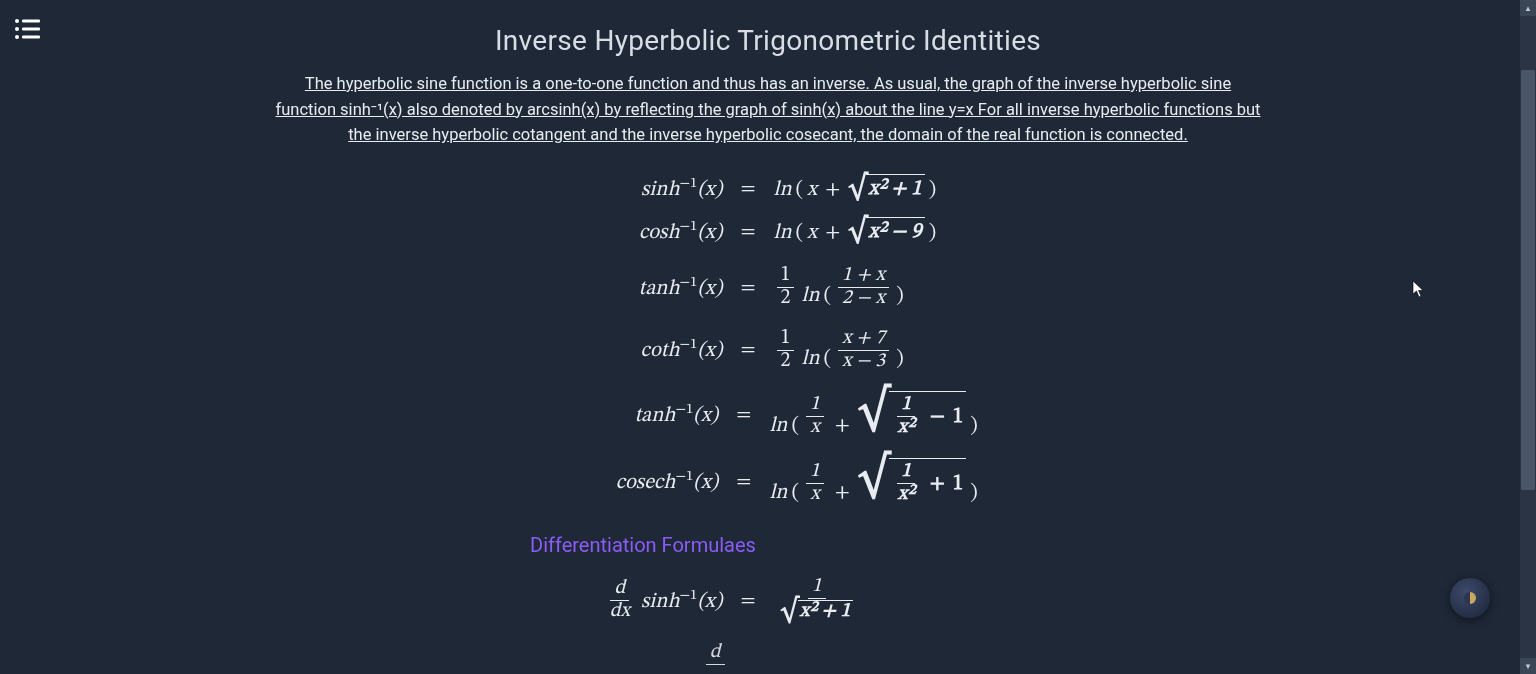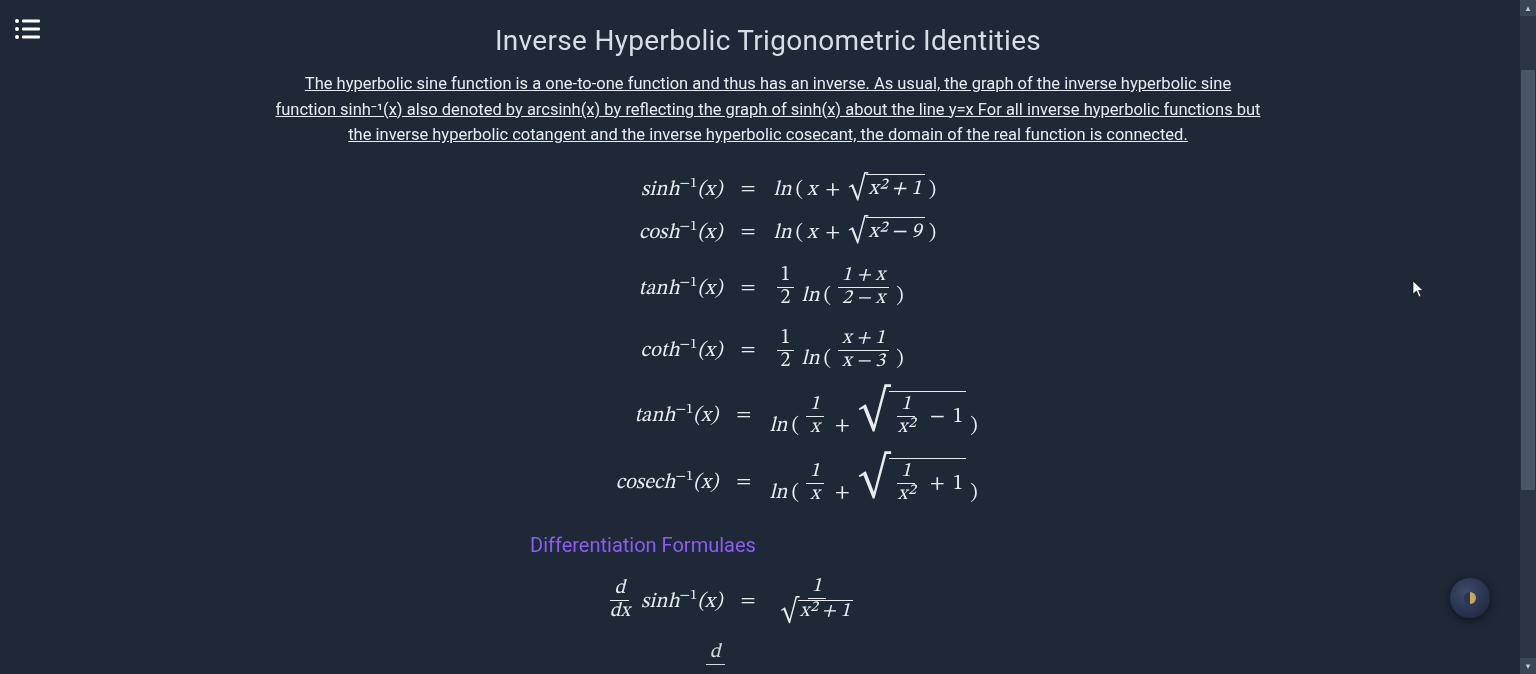--- a/index.html
+++ b/index.html
@@ -97,20 +97,21 @@
   }
   .frac .den {
     padding: 1px 4px 0;
     font-style: italic;
   }
   .frac.upright .num, .frac.upright .den { font-style: normal; }
   .sqrt {
     display: inline-flex;
     align-items: flex-start;
     vertical-align: middle;
+    font-weight: bold;
   }
   .sqrt::before {
     content: '√';
     font-style: normal;
     font-size: 1.15em;
     margin-right: -1px;
   }
   .sqrt .rad {
     border-top: 1px solid #e8ecf0;
     padding: 1px 3px 0 2px;
@@ -272,21 +273,21 @@
       <span class="lhs"><span>coth</span><span class="sup-exp">−1</span><span>(x)</span></span>
       <span class="eq">=</span>
       <span class="rhs">
         <span class="frac upright">
             <span class="num">1</span>
             <span class="den">2</span>
           </span>
         <span>ln</span>
           <span class="upright">(</span>
         <span class="frac">
-            <span class="num">x + 1</span>
+            <span class="num">x + 7</span>
             <span class="den">x − 3</span>
           </span>
         <span class="upright">)</span>
       </span>
     </div>
 
     <div class="formula-row tall">
       <span class="lhs"><span>tanh</span><span class="sup-exp">−1</span><span>(x)</span></span>
       <span class="eq">=</span>
       <span class="rhs">

